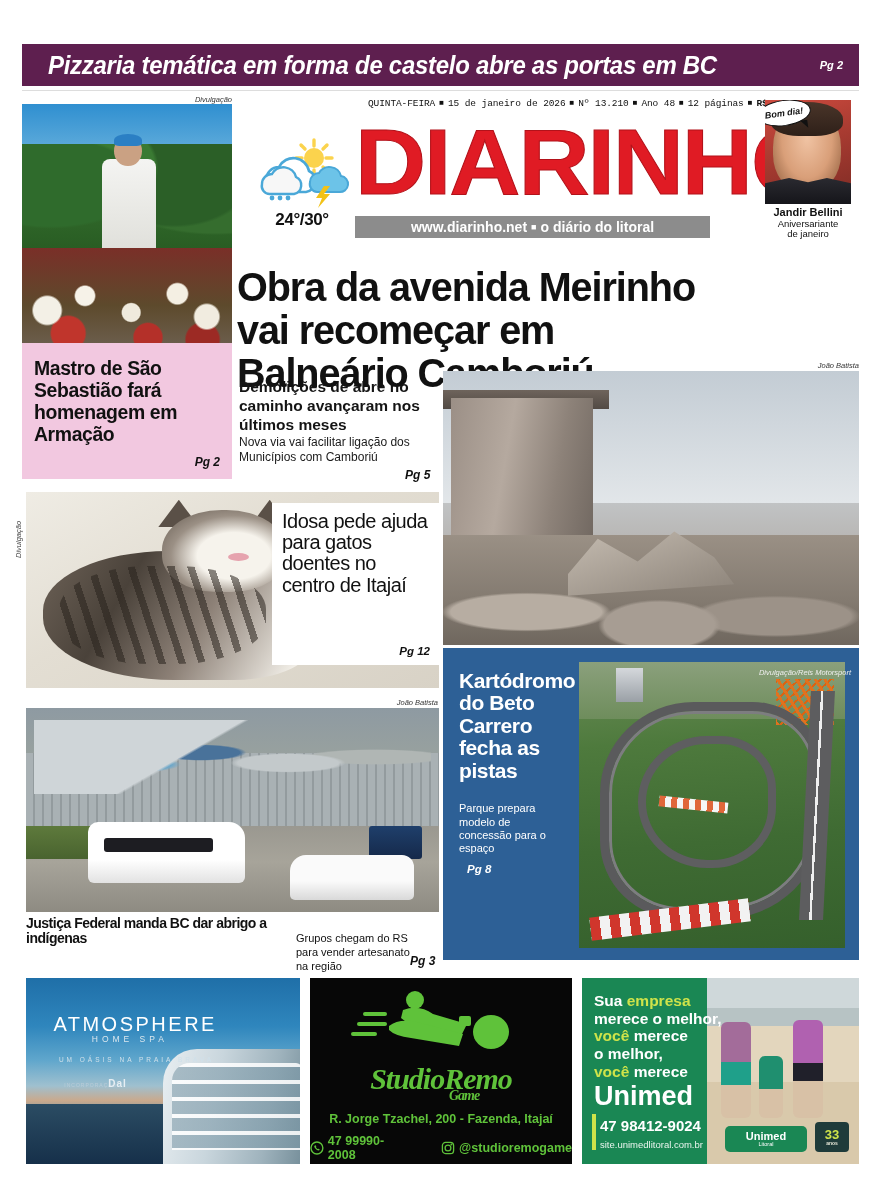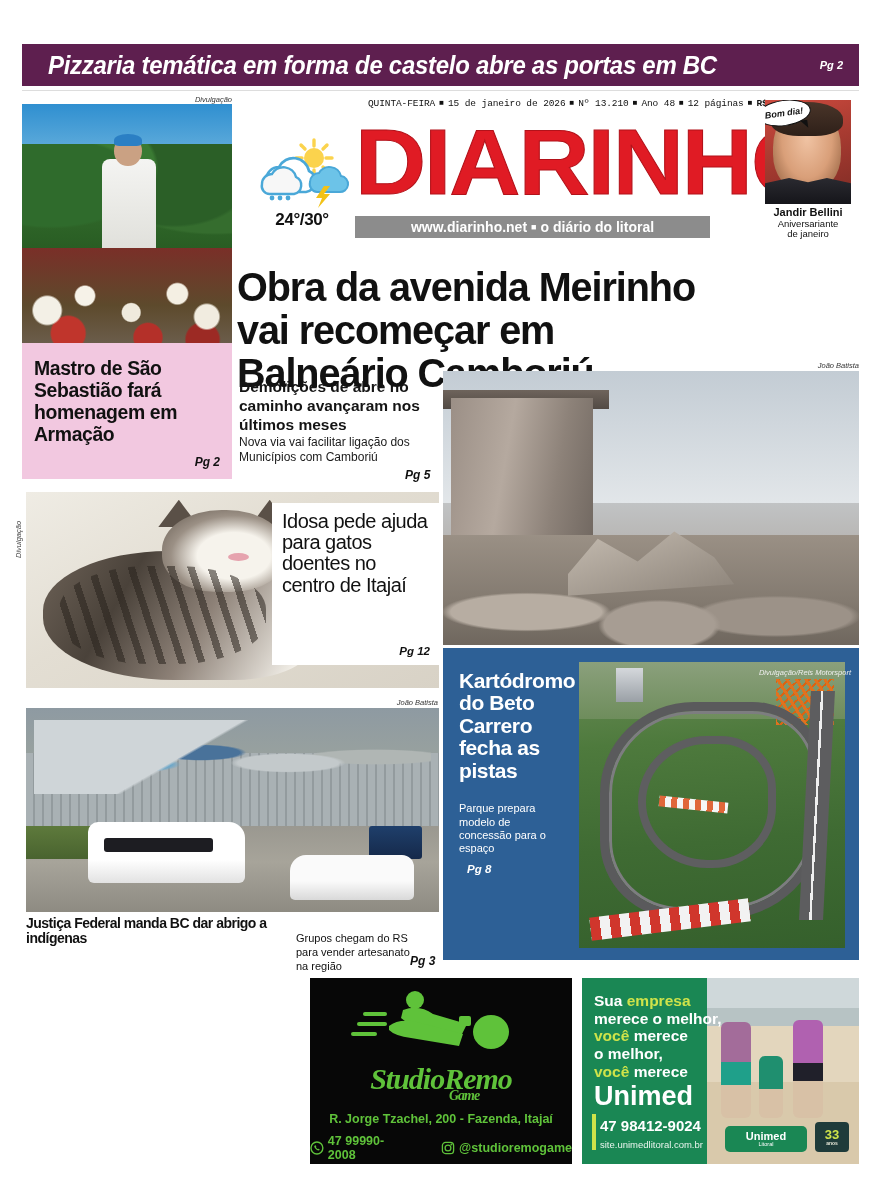--- a/index.html
+++ b/index.html
@@ -566,20 +566,29 @@
       <div class="ind-ground"></div>
     <div class="ind-grass"></div>
       <div class="ind-bin"></div>
       <div class="ind-van"></div>
       <div class="ind-car"></div>
   </div>
   <div class="indhead">Justiça Federal manda BC dar abrigo a indígenas</div>
   <div class="indsub">Grupos chegam do RS para vender artesanato na região</div>
   <div class="indpg">Pg 3</div>
 
+  <div class="ad ad1">
+    <div class="sea"></div>
+      <div class="bld"></div>
+    <div class="brand">ATMOSPHERE</div>
+    <div class="brand2">HOME SPA</div>
+    <div class="tag">UM OÁSIS NA PRAIA BRAVA</div>
+    <div class="dalpre">INCORPORAÇÃO</div>
+    <div class="dal">Dal</div>
+  </div>
 
   <div class="ad ad2">
     <div class="logo-fig">
       <svg width="200" height="78" viewBox="0 0 200 78">
         <g fill="#5fc23a">
           <circle cx="74" cy="14" r="9"></circle>
           <path d="M62 24 q16 -6 30 4 l34 10 -6 12 -36 -8 q-18 -4 -24 -10 z"></path>
           <path d="M48 40 q10 -8 28 -4 l46 12 -4 12 -48 -8 q-16 -2 -22 -8 z"></path>
           <ellipse cx="150" cy="46" rx="18" ry="17"></ellipse>
           <rect x="118" y="30" width="12" height="10" rx="2"></rect>

